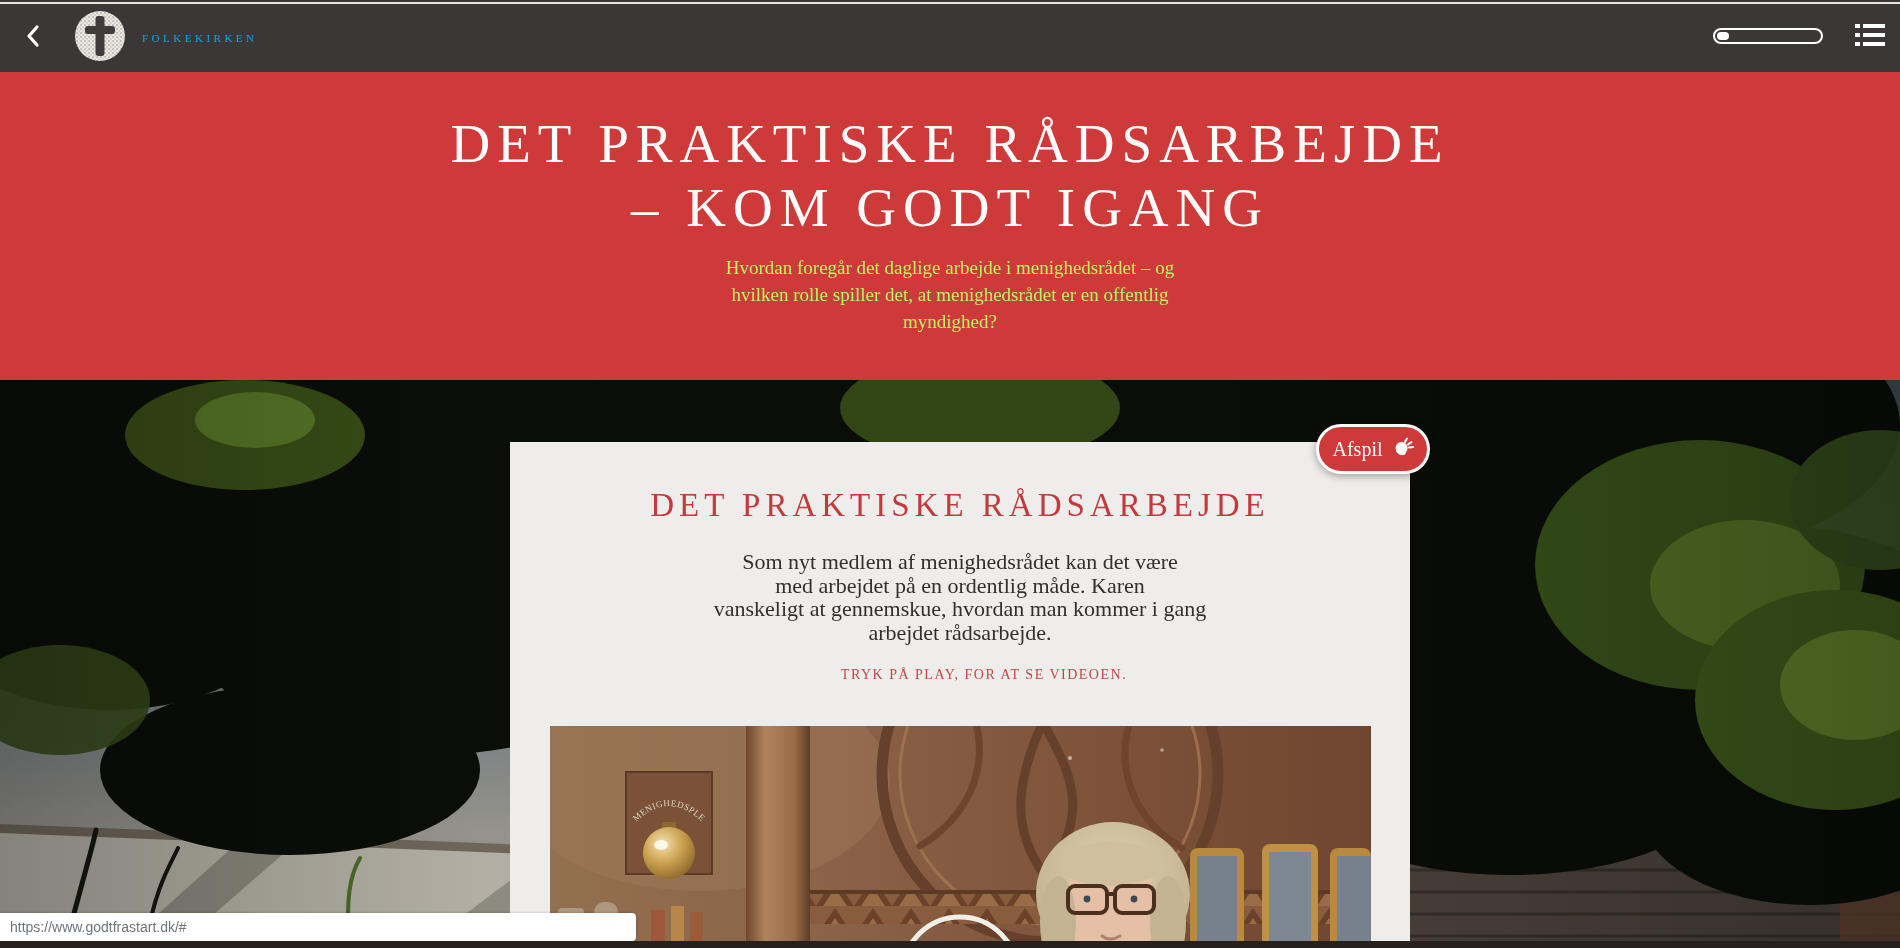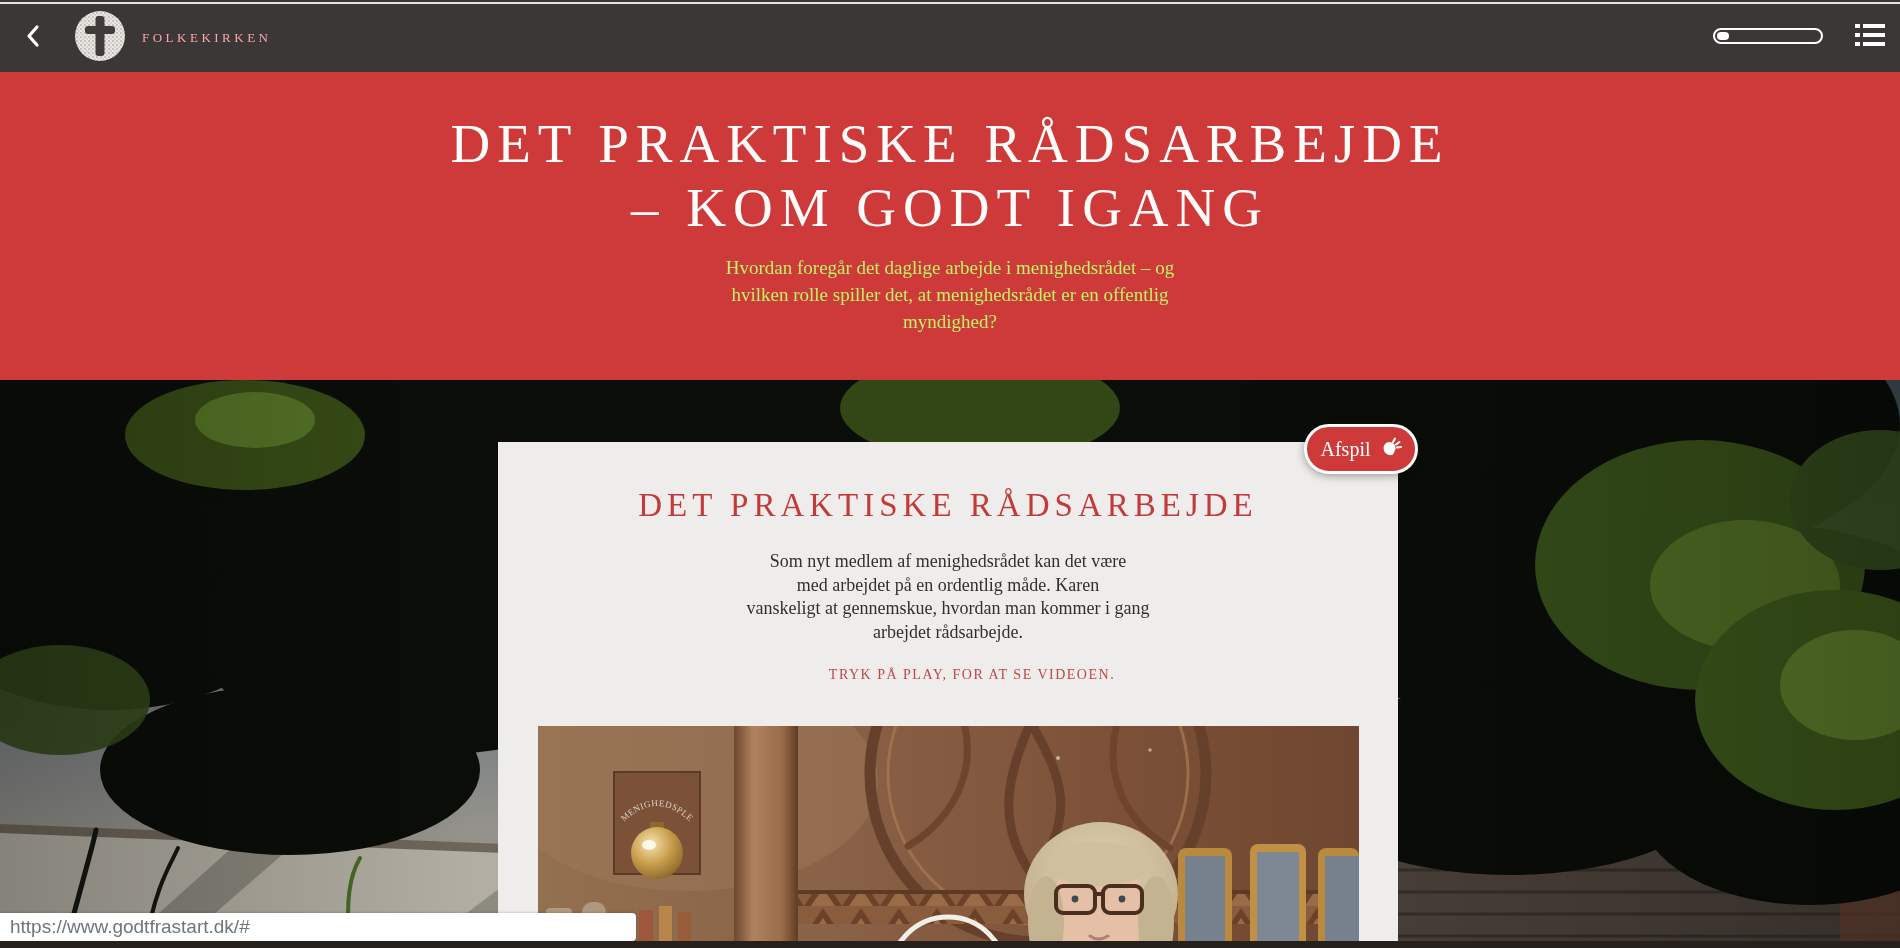--- a/index.html
+++ b/index.html
@@ -7,21 +7,21 @@
               font-family:"Liberation Serif", serif; }
 
   
   .topbar { position:absolute; left:0; top:0; width:1900px; height:72px;
             background:#3b3737; z-index:40; }
   .topline { position:absolute; left:0; top:2px; width:1900px; height:2px;
              background:#f4f3f2; opacity:.92; }
   .back-btn { position:absolute; left:18px; top:22px; width:30px; height:30px;
               background:none; border:none; cursor:pointer; }
   .brand { position:absolute; left:72px; top:8px; display:flex; align-items:center; gap:14px; }
-  .brand-name { color:#fca5a5; font-size:13px; letter-spacing:3.5px;
+  .brand-name { color:#0ea5e9; font-size:11px; letter-spacing:3.5px;
                 font-family:"Liberation Serif", serif; }
   .progress-pill { position:absolute; left:1713px; top:28px; width:110px; height:16px;
                    border:2px solid #fff; border-radius:9px; background:transparent; }
   .progress-fill { position:absolute; left:2px; top:2px; width:12px; height:8px;
                    background:#fff; border-radius:5px; }
   .menu-btn { position:absolute; left:1854px; top:22px; width:32px; height:28px;
               background:none; border:none; cursor:pointer; }
 
   
   .hero { position:absolute; left:0; top:72px; width:1900px; height:308px;
@@ -33,44 +33,44 @@
   .hero-sub span { display:block; }
 
   
   .photo { position:absolute; left:0; top:380px; width:1900px; height:568px; z-index:10;
            background:linear-gradient(180deg,#43505a 0%, #5d676d 35%, #7c8183 62%, #95938c 80%, #7e7a72 100%); }
   .photo-shade { position:absolute; inset:0;
            background:linear-gradient(90deg, rgba(0,0,0,.25) 0%, rgba(0,0,0,0) 25%,
                        rgba(0,0,0,0) 60%, rgba(0,0,0,.30) 100%); }
 
   
-  .card { position:absolute; left:498px; top:442px; width:900px; height:506px;
+  .card { position:absolute; left:510px; top:442px; width:900px; height:506px;
           background:#eeedeb; z-index:20; text-align:center; }
   .afspil-btn { position:absolute; left:806px; top:-18px; width:114px; height:50px;
                 border-radius:26px; border:3px solid #fff; background:#ce3a39;
                 color:#fff; font-family:"Liberation Serif", serif; font-size:20px;
                 display:flex; align-items:center; justify-content:center; gap:9px;
                 cursor:pointer; box-shadow:0 2px 8px rgba(0,0,0,.35); }
   .card-title { margin-top:45px; color:#c23a3c; font-size:33px; letter-spacing:5px;
                 font-weight:normal; }
-  .card-body { margin:26px auto 15px; width:540px; color:#33302c; font-size:18px;
+  .card-body { margin:26px auto 15px; width:540px; color:#33302c; font-size:22px;
                line-height:23.5px; }
   .card-body span { display:block; }
   .card-hint { margin-top:23px; color:#c24748; font-size:14px; letter-spacing:1.5px;padding-left:48px; }
 
   
   .video { position:absolute; left:40px; top:284px; width:821px; height:222px;
            overflow:hidden; cursor:pointer; background:#7c5138; }
 
   
   .url-tip { position:absolute; left:0; top:913px; width:636px; height:28px;
              background:#fff; border-radius:0 4px 4px 0; z-index:50;
              display:flex; align-items:center; padding-left:10px;
              box-shadow:0 0 3px rgba(0,0,0,.25); }
-  .url-text { font-family:"Liberation Sans", sans-serif; font-size:19px; color:#70757a;text-align:center; }
+  .url-text { font-family:"Liberation Sans", sans-serif; font-size:14px; color:#70757a;text-align:center; }
   .bottom-strip { position:absolute; left:0; top:941px; width:1900px; height:7px;
                   background:#27211e; z-index:60; }
 </style>
 </head>
 <body>
 
 <div class="topbar">
   <div class="topline"></div>
 
   <button class="back-btn" aria-label="back">

